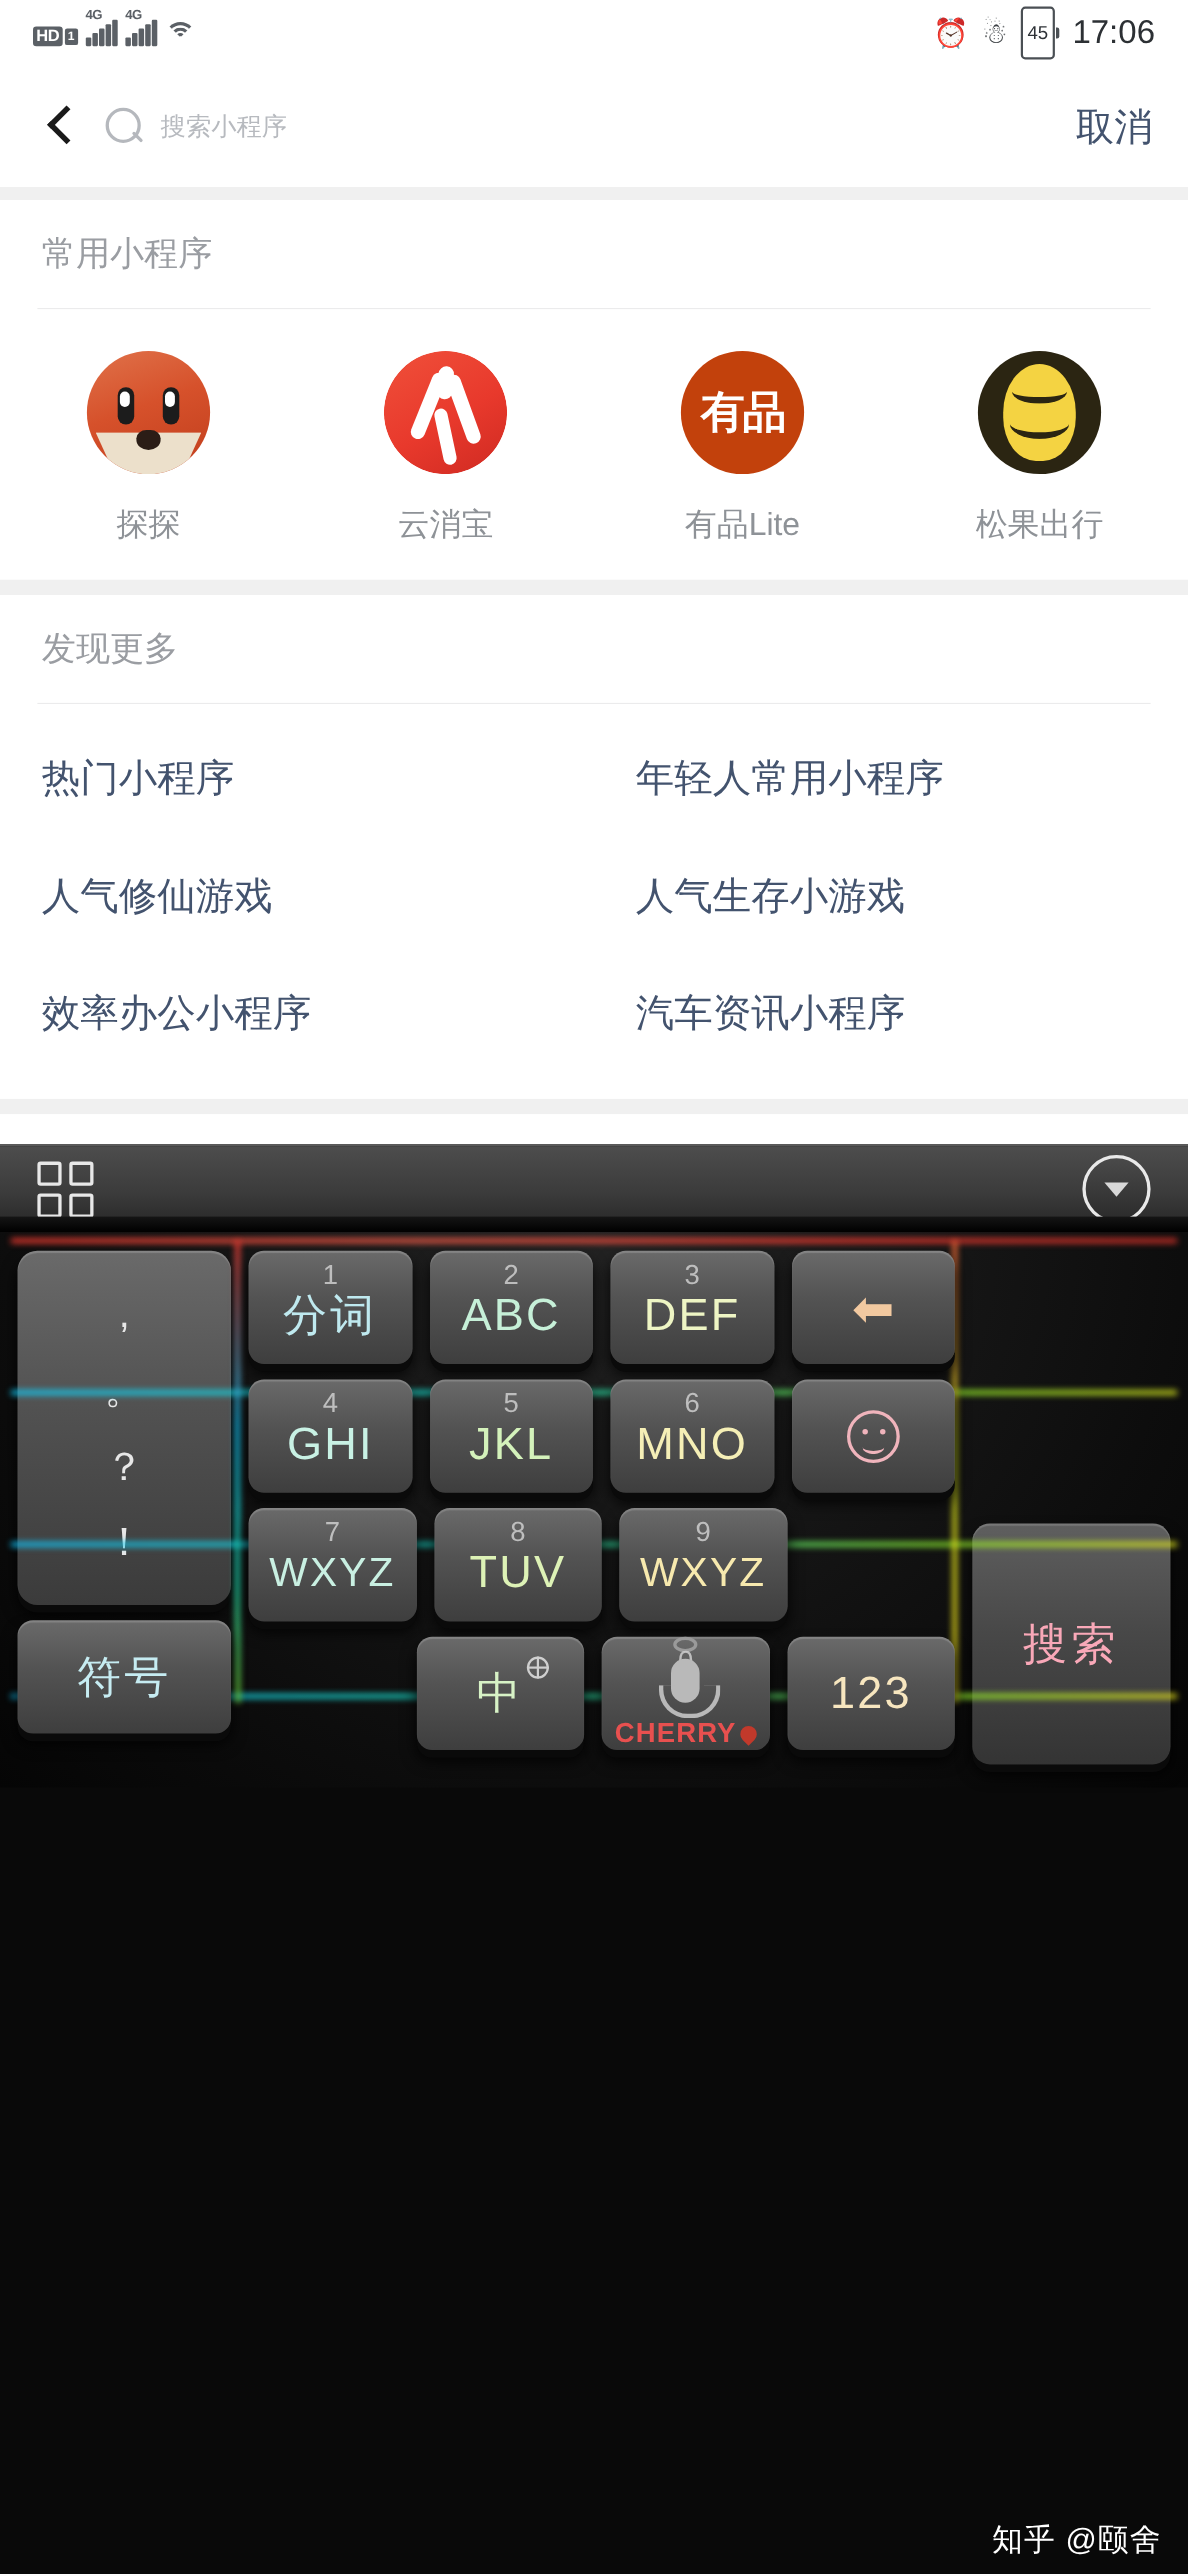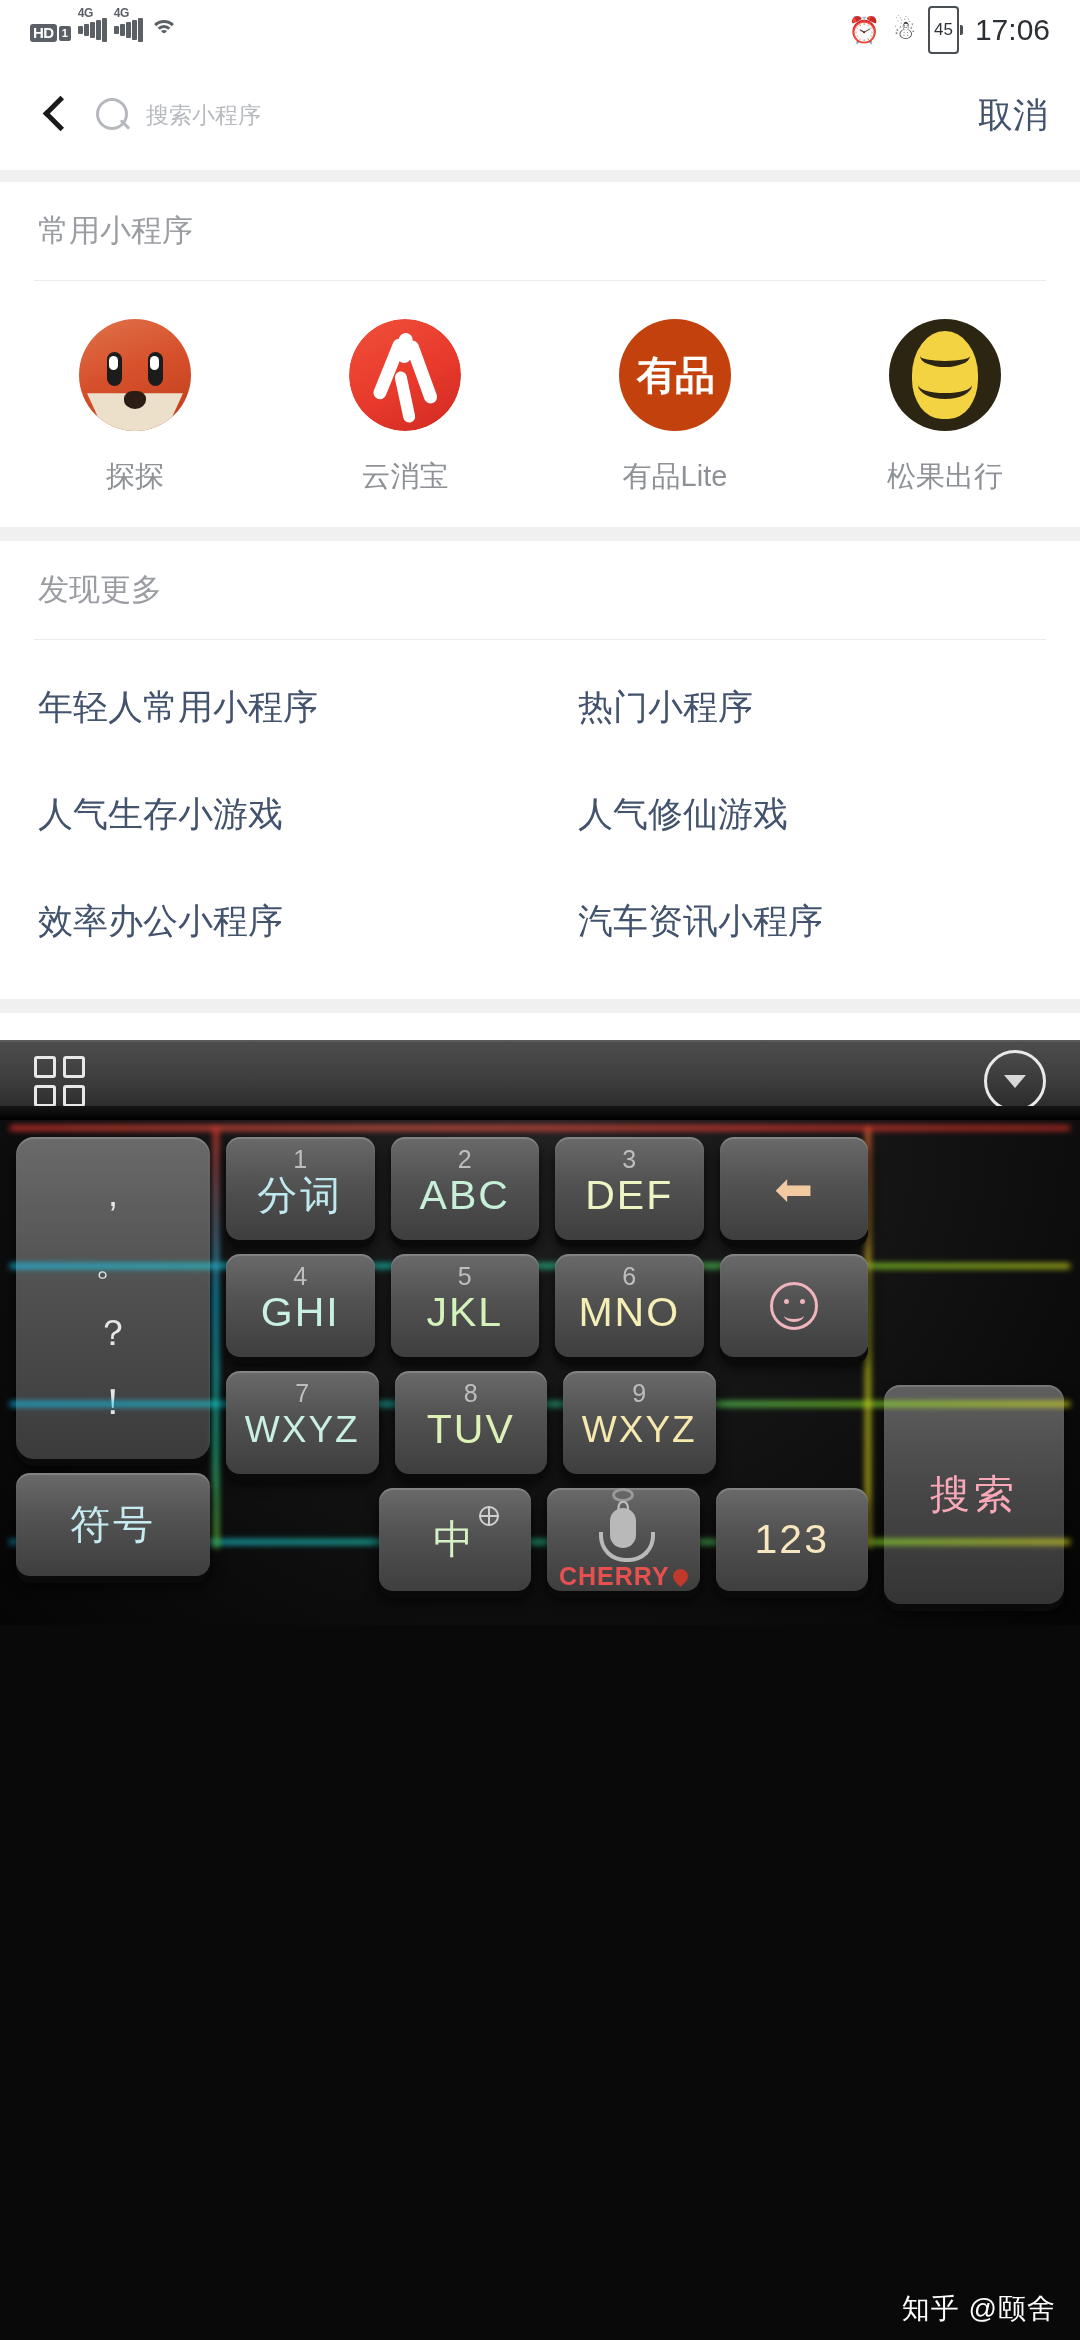--- a/index.html
+++ b/index.html
@@ -11,21 +11,21 @@
   
   .statusbar { height:60px; display:flex; align-items:center;
     padding:0 30px; background:#fff; }
   .sb-left { display:flex; align-items:flex-end; gap:7px; flex:1; }
   .sb-right { display:flex; align-items:center; gap:12px; }
   .hd-badge { display:flex; align-items:center; gap:2px;justify-content:center; }
   .hd-box { background:#5b6066; color:#fff; font-size:15px; font-weight:bold;
     border-radius:3px; padding:1px 3px; line-height:1.05; letter-spacing:-.5px;}
   .sim-box { background:#5b6066; color:#fff; font-size:11px; font-weight:bold;
     border-radius:2px; padding:2px 3px; line-height:1; }
-  .sig { display:flex; align-items:center; gap:1px; position:relative; }
+  .sig { display:flex; align-items:flex-end; gap:1px; position:relative; }
   .sig .g4 { position:absolute; top:-12px; left:0; font-size:12px;
     color:#5b6066; font-weight:bold; letter-spacing:-.5px;}
   .sig i { display:block; width:5px; background:#5b6066; border-radius:1px; }
   .sig i:nth-child(2){height:8px}.sig i:nth-child(3){height:12px}
   .sig i:nth-child(4){height:16px}.sig i:nth-child(5){height:20px}
   .sig i:nth-child(6){height:24px}
   .wifi { width:28px; height:22px; position:relative; }
   .wifi span { position:absolute; left:50%; transform:translateX(-50%);
     border:3px solid #5b6066; border-bottom-color:transparent;
     border-left-color:transparent; border-right-color:transparent;
@@ -312,24 +312,24 @@
 
     </div>
   </div>
 
   <div class="gap" style="height:14px"></div>
 
   <div class="section">
     <div class="sec-title">发现更多</div>
     <div class="divider"></div>
     <div class="links">
+      <div class="link">热门小程序</div>
       <div class="link">年轻人常用小程序</div>
-      <div class="link">热门小程序</div>
+      <div class="link">人气修仙游戏</div>
       <div class="link">人气生存小游戏</div>
-      <div class="link">人气修仙游戏</div>
       <div class="link">效率办公小程序</div>
       <div class="link">汽车资讯小程序</div>
     </div>
   </div>
 
   <div class="gap" style="height:14px"></div>
 
   <div class="section">
     <div class="sec-title">搜索历史</div>
     <div class="divider"></div>

